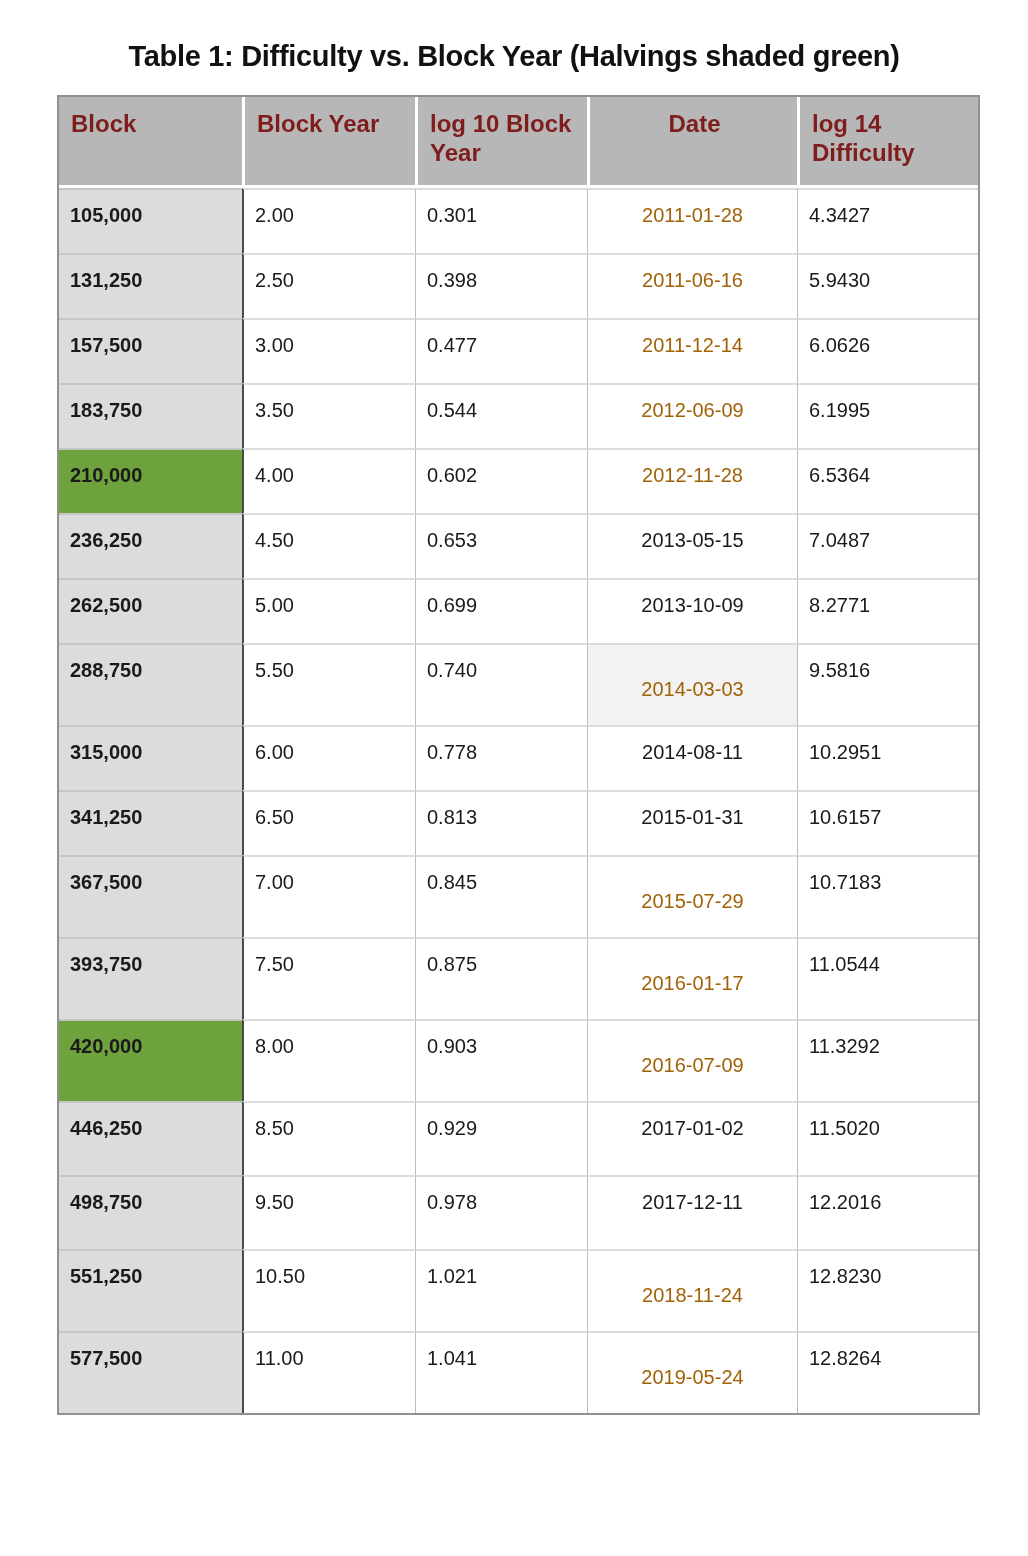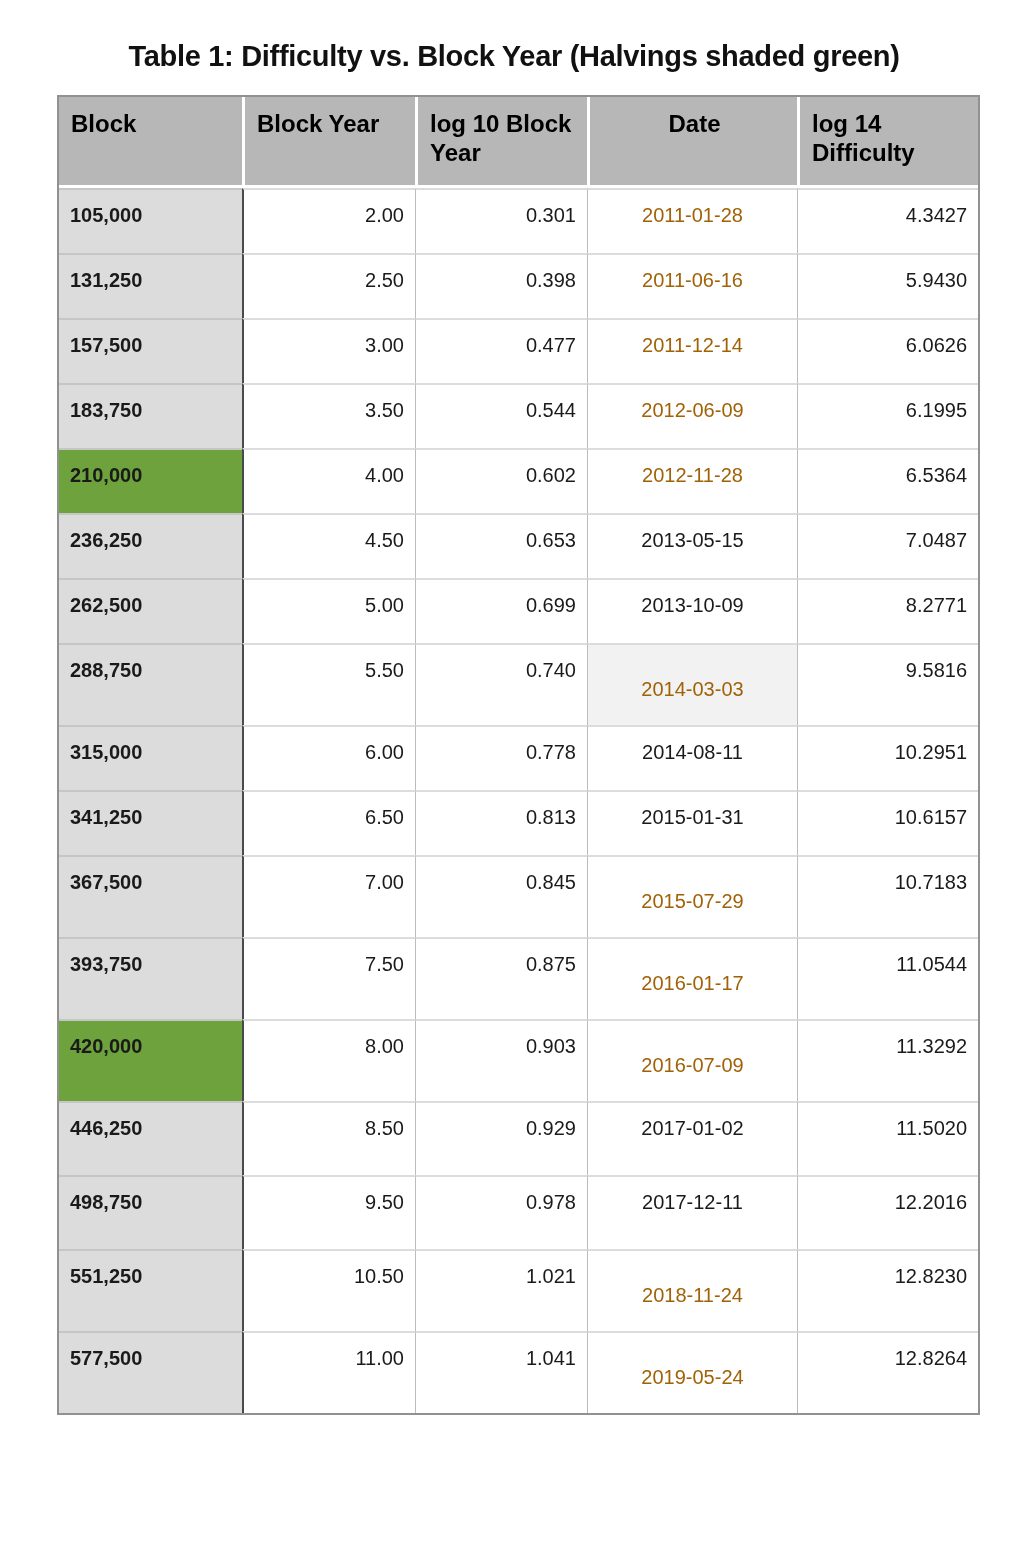--- a/index.html
+++ b/index.html
@@ -30,21 +30,21 @@
     width: 919px;
     table-layout: fixed;
     border-collapse: separate;
     border-spacing: 0;
     border: 2px solid #919191;
     background: #ffffff;
   }
   
   th {
     background: #b7b7b7;
-    color: #000000;
+    color: #7f1d1d;
     font-size: 24px;
     font-weight: bold;
     text-align: left;
     vertical-align: top;
     height: 76px;
     padding: 12px 10px 0 12px;
     line-height: 1.22;
     border-bottom: 3px solid #ffffff;
     border-left: 3px solid #ffffff;
   }
@@ -62,21 +62,21 @@
   }
   td:first-child { border-left: none; }
   td.c-block {
     background: #dcdcdc;
     font-weight: bold;
     text-align: left;
     border-top-color: #c6c6c6;
     padding-right: 13px;
   }
   td.c-block.halving { background: #6da23c; }
-  td.c-num   { text-align: right; }
+  td.c-num   { text-align: left; }
   td.c-date  { text-align: center; color: #1a1a1a; }
   td.c-date.muted { color: #a16207; }
   td.c-date.shaded { background: #f2f2f2; }
   td.c-date.mid { vertical-align: middle; padding-top: 8px; }
   td.c-blockyear2 { border-left: 2px solid #4a4a4a; } 
   
   tr.size-s td { height: 50px; }
   tr.size-m td { height: 59px; }
   tr.size-l td { height: 67px; }
 </style>

